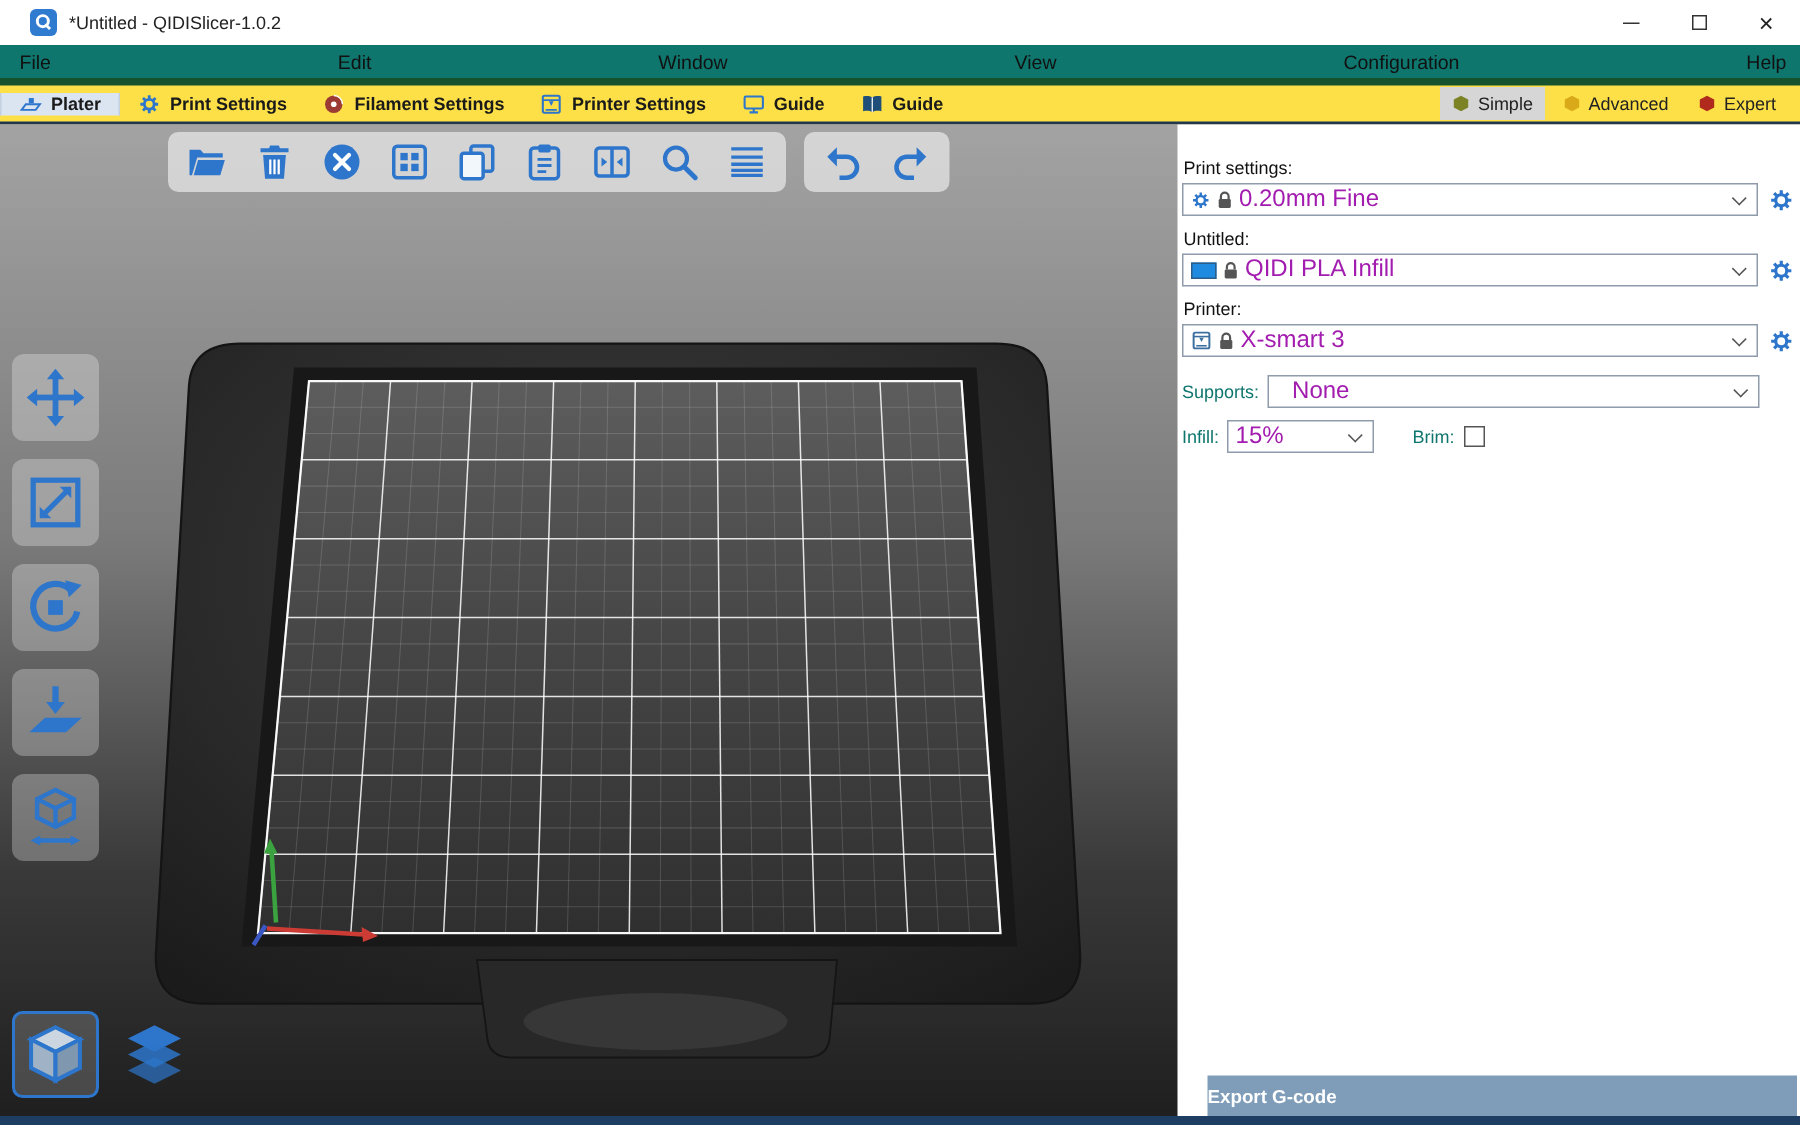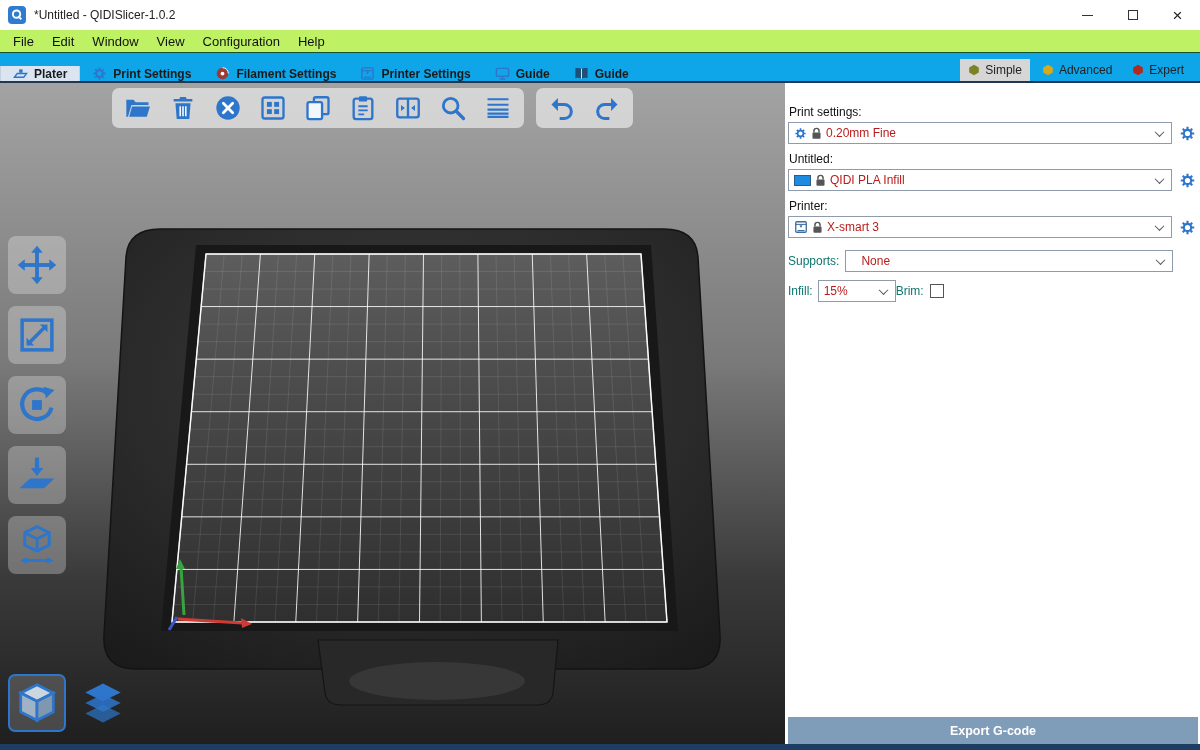--- a/index.html
+++ b/index.html
@@ -1,34 +1,34 @@
 <!DOCTYPE html>
 <html><head>
 <meta charset="utf-8">
 <style>
   * { box-sizing: border-box; margin: 0; padding: 0; }
   html,body { width:1200px; height:750px; overflow:hidden; }
   body { font-family:"Liberation Sans", sans-serif; font-size:12px; color:#1a1a1a; background:#fff; position:relative; }
 
   
-  .titlebar { height:30px; display:flex; align-items:center; padding-left:8px; background:#fff; }
+  .titlebar { height:30px; display:flex; align-items:center; padding-left:20px; background:#fff; }
   .app-icon { width:18px; height:18px; border-radius:4px; background:#2f7bd0; display:grid; place-items:center; }
   .title-text { margin-left:8px; font-size:12px; color:#222; }
   .win-controls { margin-left:auto; display:flex; height:30px; }
   .win-btn { width:45px; height:30px; display:flex; align-items:center; justify-content:center; color:#333; }
   .glyph-min { width:11px; border-top:1px solid #333; display:inline-block; }
   .glyph-max { width:10px; height:10px; border:1px solid #333; display:inline-block; }
   .glyph-close { font-size:17px; line-height:1; color:#222; }
 
   
-  .menubar { height:22px; display:flex; align-items:center; padding-left:4px; background:#bef264; }
+  .menubar { height:22px; display:flex; align-items:center; padding-left:4px; background:#0f766e;justify-content:space-between; }
   .menu-item { padding:0 9px; font-size:13px; color:#111; cursor:default; }
 
   
-  .tabbar { height:31px; display:flex; align-items:flex-end; background:#0ea5e9; border-top:1px solid #14532d; border-bottom:2px solid #21364f; }
+  .tabbar { height:31px; display:flex; align-items:center; background:#fde047; border-top:5px solid #14532d; border-bottom:2px solid #21364f; }
   .tab { display:flex; align-items:center; gap:6px; padding:0 12px; font-size:12px; font-weight:600; color:#1a1a1a; }
   .tab.active { background:#dbe5f1; border-left:1px solid #c3d0df; border-right:1px solid #c3d0df; }
   .mode-group { margin-left:auto; display:flex; align-items:center; gap:4px; padding-right:8px; }
   .mode { display:flex; align-items:center; gap:5px; padding:4px 8px; font-size:12px; color:#222; }
   .mode.active { background:#d6d6d6; font-weight:normal; }
   .hex { width:12px; height:12px; }
 
   
   .main { display:flex; height:661px; }
   .viewport { position:relative; width:785px; height:661px; overflow:hidden;
@@ -47,34 +47,34 @@
   .view-btns { position:absolute; left:8px; bottom:12px; display:flex; align-items:center; gap:14px; }
   .view-btn { display:grid; place-items:center; }
   .view-btn.active { width:58px; height:58px; border:2px solid #2d76cb; border-radius:7px; background:rgba(255,255,255,0.18); }
   .view-btn svg { width:46px; height:46px; }
 
   
   .panel { width:415px; height:661px; background:#fff; display:flex; flex-direction:column; padding:3px 2px 0 3px; }
   .panel-label { font-size:12px; color:#111; margin:19px 0 3px 1px; }
   .combo-row { display:flex; align-items:center; gap:4px; }
   .combo { flex:1; height:22px; border:1px solid #8f9bab; background:#fff; display:flex; align-items:center; gap:4px; padding:0 3px 0 5px; }
-  .combo-text { font-size:12px; color:#b91c1c; white-space:nowrap; }
+  .combo-text { font-size:16px; color:#a21caf; white-space:nowrap; }
   .caret { width:7px; height:7px; border-right:1.6px solid #555; border-bottom:1.6px solid #555; transform:rotate(45deg) translate(-1px,-1px); margin-left:auto; margin-right:5px; }
   .gear-btn { width:22px; height:22px; display:grid; place-items:center; }
   .gear-btn svg { width:17px; height:17px; color:#2d76cb; }
   .i13 { width:13px; height:13px; } .i12 { width:11px; height:13px; } .i14 { width:14px; height:14px; }
   .i15 { width:15px; height:15px; }
   .blue { color:#2d76cb; } .gray { color:#555; } .steel { color:#3c6e9f; }
   .swatch { width:17px; height:11px; border:1px solid #2a5d8a; display:inline-block; }
   .inline-row { display:flex; align-items:center; margin-top:12px; }
   .inline-row .lbl { font-size:12px; color:#0f766e; }
   .supports-combo { width:328px; margin-left:6px; }
-  .infill-combo { width:78px; margin-left:5px; }
+  .infill-combo { width:98px; margin-left:5px; }
   .checkbox { width:14px; height:14px; border:1px solid #555; background:#fff; display:inline-block; margin-left:6px; }
-  .export-bar { margin-top:auto; height:27px; background:#7f9db9; display:flex; align-items:center; justify-content:center; }
+  .export-bar { margin-top:auto; height:27px; background:#7f9db9; display:flex; align-items:center; justify-content:flex-start;margin-left:17px; }
   .export-bar span { color:#fff; font-weight:bold; font-size:12.5px; }
 
   .bottom-strip { height:6px; background:#1d3d62; width:1200px; }
 </style>
 </head>
 <body>
 
 <svg style="position:absolute;width:0;height:0" aria-hidden="true">
 <defs>
   <symbol id="ic-gear" viewBox="0 0 24 24">
@@ -557,21 +557,21 @@
           <span class="caret"></span>
         </div>
       </div>
 
       <div class="inline-row" style="margin-top:8px">
         <span class="lbl">Infill:</span>
         <div class="combo infill-combo" style="flex:none">
           <span class="combo-text">15%</span>
           <span class="caret"></span>
         </div>
-        <span class="lbl" style="">Brim:</span>
+        <span class="lbl" style="margin-left:26px">Brim:</span>
         <span class="checkbox"></span>
       </div>
 
       <div class="export-bar">
         <span>Export G-code</span>
       </div>
     </div>
   </div>
 
   <div class="bottom-strip"></div>

